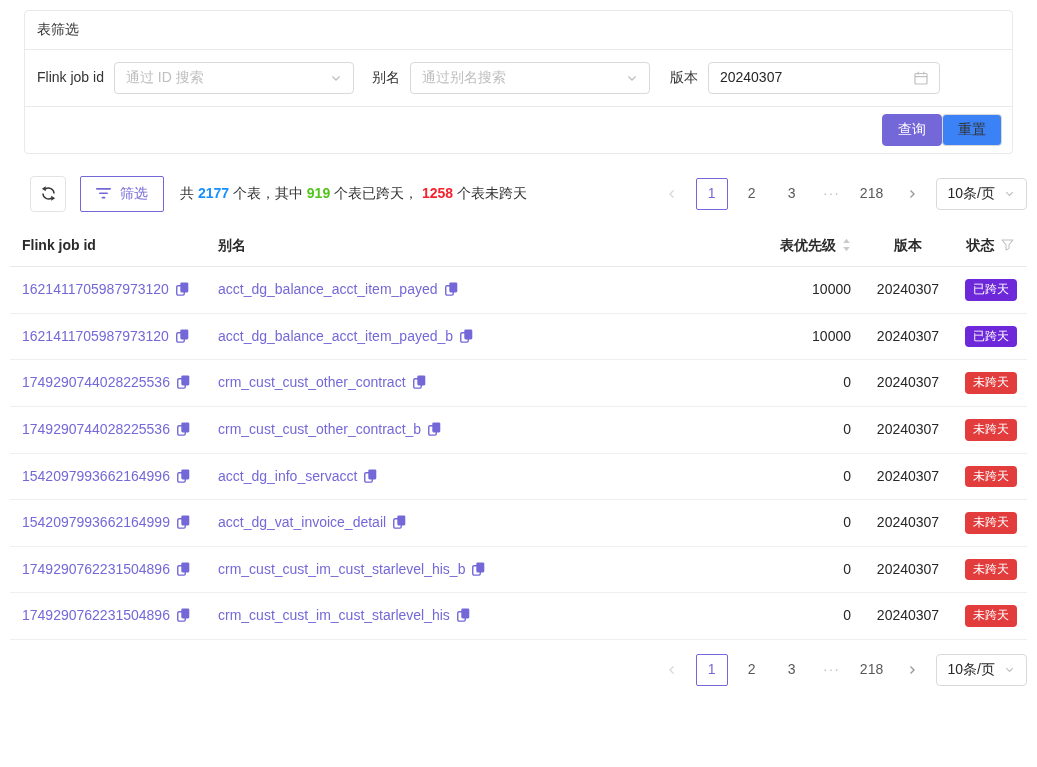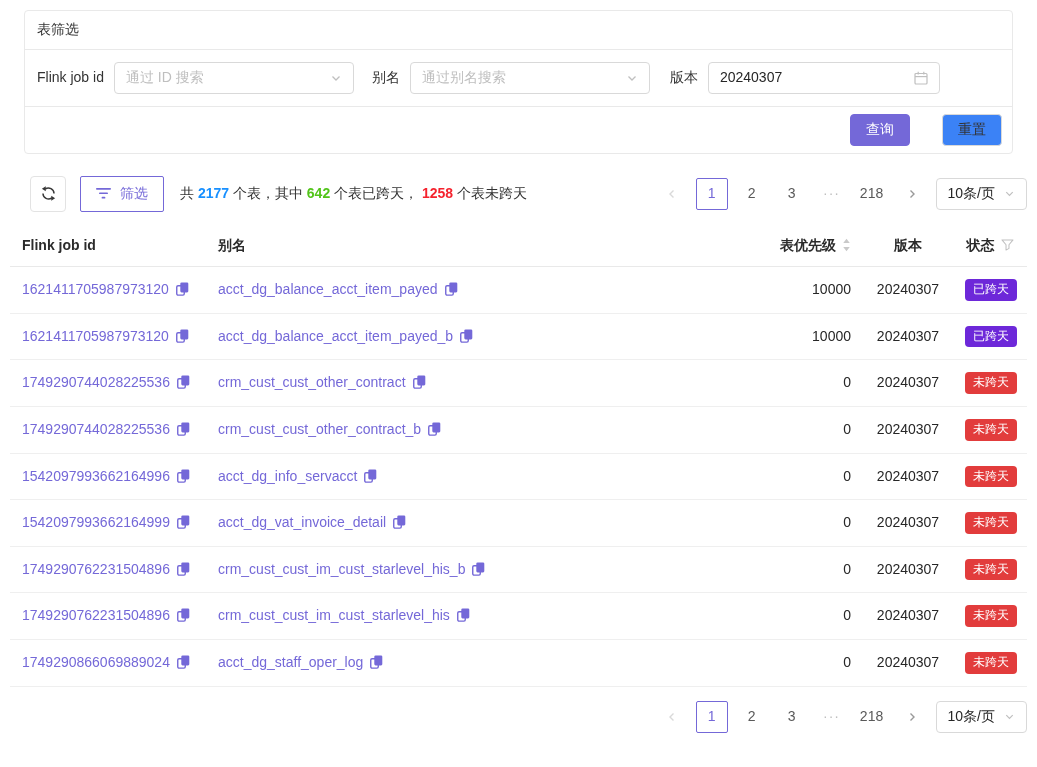--- a/index.html
+++ b/index.html
@@ -10,21 +10,21 @@
   .filter-card { margin:10px 24px 0; border:1px solid #e9e9e9; border-radius:4px; background:#fff; }
   .card-header { padding:9px 12px; font-size:14px; color:#333; border-bottom:1px solid #e9e9e9; }
   .card-body { display:flex; align-items:center; padding:12px; border-bottom:1px solid #e9e9e9; }
   .field-label { font-size:14px; color:#333; margin-right:10px; white-space:nowrap; }
   .select-box, .date-box { height:32px; border:1px solid #d9d9d9; border-radius:4px; background:#fff;
       display:flex; align-items:center; justify-content:space-between; padding:0 11px; cursor:pointer; }
   .select-box { width:240px; margin-right:18px;gap:44px; }
   .date-box { width:232px; }
   .placeholder { font-size:14px; color:#bfbfbf; overflow:hidden; white-space:nowrap; }
   .date-value { font-size:14px; color:#262626; }
-  .card-footer { display:flex; justify-content:flex-end; align-items:center; gap:32px; padding:7px 10px; }
+  .card-footer { display:flex; justify-content:flex-end; align-items:center; gap:0; padding:7px 10px; }
   .btn { height:32px; padding:0 15px; font-size:14px; border-radius:4px; cursor:pointer;
          font-family:inherit; display:flex; align-items:center; }
   .btn-primary { background:#7468d8; border:1px solid #7468d8; color:#fff; }
   .btn-default { background:#3b82f6; border:1px solid #d9d9d9; color:#333; }
 
   
   .toolbar { margin:22px 10px 0; display:flex; align-items:center;padding-left:20px; }
   .icon-btn { width:36px; height:36px; border:1px solid #e3e3e3; border-radius:4px; background:#fff;
               display:flex; align-items:center; justify-content:center; cursor:pointer; }
   .filter-btn { height:36px; margin-left:14px; padding:0 15px; background:#fff;
@@ -132,21 +132,21 @@
     <span>
       <svg width="15" height="11" viewBox="0 0 15 11" fill="#7468d8">
         <rect x="0" y="0" width="15" height="1.7" rx="0.85"></rect>
         <rect x="3" y="4.4" width="9" height="1.7" rx="0.85"></rect>
         <rect x="5.6" y="8.8" width="3.8" height="1.7" rx="0.85"></rect>
       </svg>
     </span>
     <span>筛选</span>
   </button>
 
-  <div class="summary"><span>共 </span><span class="num num-total">2177</span><span> 个表，其中 </span><span class="num num-crossed">642</span><span> 个表已跨天， </span><span class="num num-uncrossed">1258</span><span> 个表未跨天</span></div>
+  <div class="summary"><span>共 </span><span class="num num-total">2177</span><span> 个表，其中 </span><span class="num num-crossed">919</span><span> 个表已跨天， </span><span class="num num-uncrossed">1258</span><span> 个表未跨天</span></div>
 
   <div class="pagination">
     <span class="page-item page-arrow">
       <span>
           <svg width="12" height="12" viewBox="0 0 12 12" fill="none" stroke="#d9d9d9" stroke-width="1.4">
             <polyline points="7.5,2.5 4,6 7.5,9.5"></polyline>
           </svg>
         </span>
     </span>
     <span class="page-item active">1</span>
@@ -306,33 +306,20 @@
               <rect x="4.3" y="0.4" width="8" height="10" rx="1.3" fill="#7468d8"></rect>
             </svg></span></td>
         <td><a class="cell-link">crm_cust_cust_im_cust_starlevel_his</a><span class="copy-btn"><svg width="13" height="14" viewBox="0 0 13 14">
               <rect x="0.75" y="3.75" width="7.5" height="9.4" rx="1.3" fill="none" stroke="#7468d8" stroke-width="1.4"></rect>
               <rect x="4.3" y="0.4" width="8" height="10" rx="1.3" fill="#7468d8"></rect>
             </svg></span></td>
         <td class="col-priority">0</td>
         <td class="col-version">20240307</td>
         <td class="col-status"><span class="badge badge-danger">未跨天</span></td>
       </tr>
-      <tr>
-        <td><a class="cell-link">1749290866069889024</a><span class="copy-btn"><svg width="13" height="14" viewBox="0 0 13 14">
-              <rect x="0.75" y="3.75" width="7.5" height="9.4" rx="1.3" fill="none" stroke="#7468d8" stroke-width="1.4"></rect>
-              <rect x="4.3" y="0.4" width="8" height="10" rx="1.3" fill="#7468d8"></rect>
-            </svg></span></td>
-        <td><a class="cell-link">acct_dg_staff_oper_log</a><span class="copy-btn"><svg width="13" height="14" viewBox="0 0 13 14">
-              <rect x="0.75" y="3.75" width="7.5" height="9.4" rx="1.3" fill="none" stroke="#7468d8" stroke-width="1.4"></rect>
-              <rect x="4.3" y="0.4" width="8" height="10" rx="1.3" fill="#7468d8"></rect>
-            </svg></span></td>
-        <td class="col-priority">0</td>
-        <td class="col-version">20240307</td>
-        <td class="col-status"><span class="badge badge-danger">未跨天</span></td>
-      </tr>
     </tbody>
 </table>
 
 <div class="bottom-bar">
   <div class="pagination">
     <span class="page-item page-arrow">
       <span>
           <svg width="12" height="12" viewBox="0 0 12 12" fill="none" stroke="#d9d9d9" stroke-width="1.4">
             <polyline points="7.5,2.5 4,6 7.5,9.5"></polyline>
           </svg>

